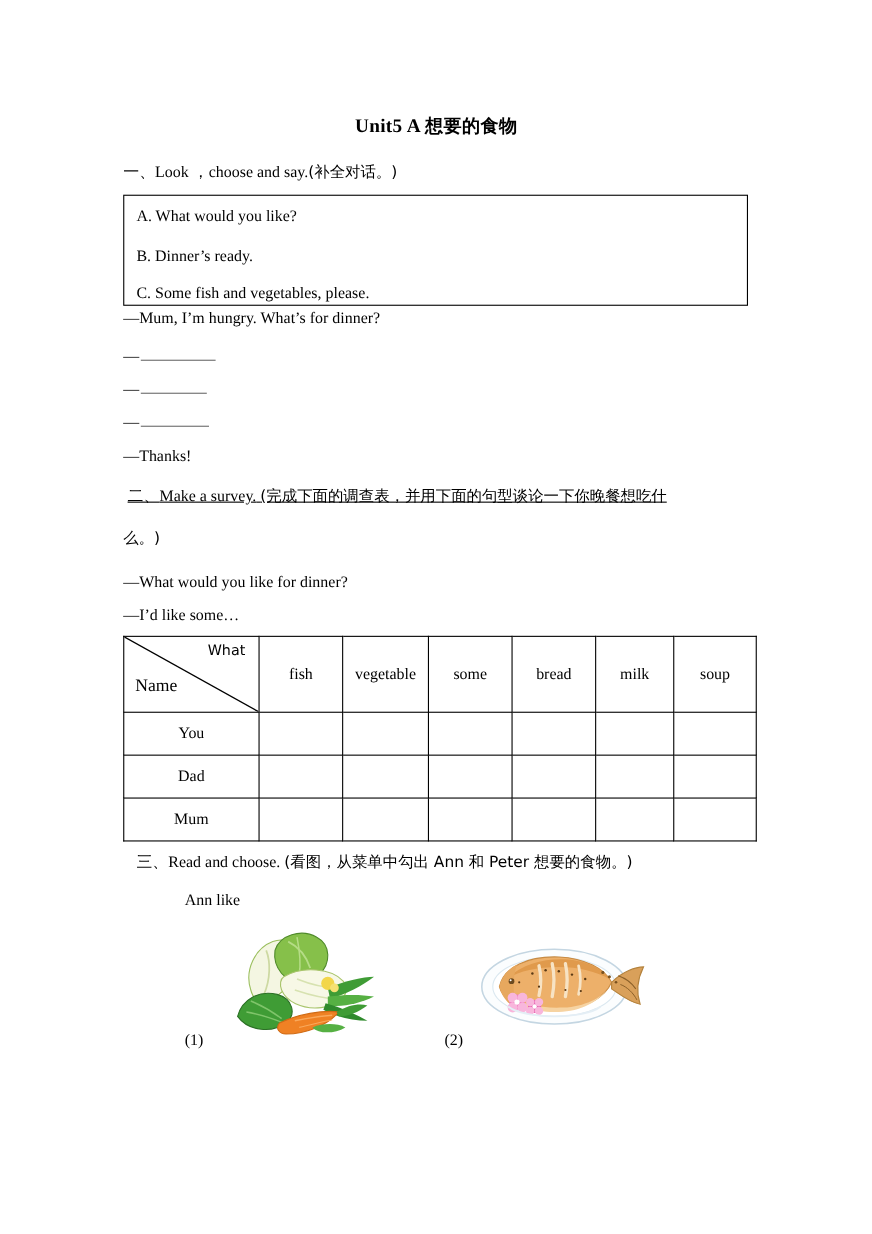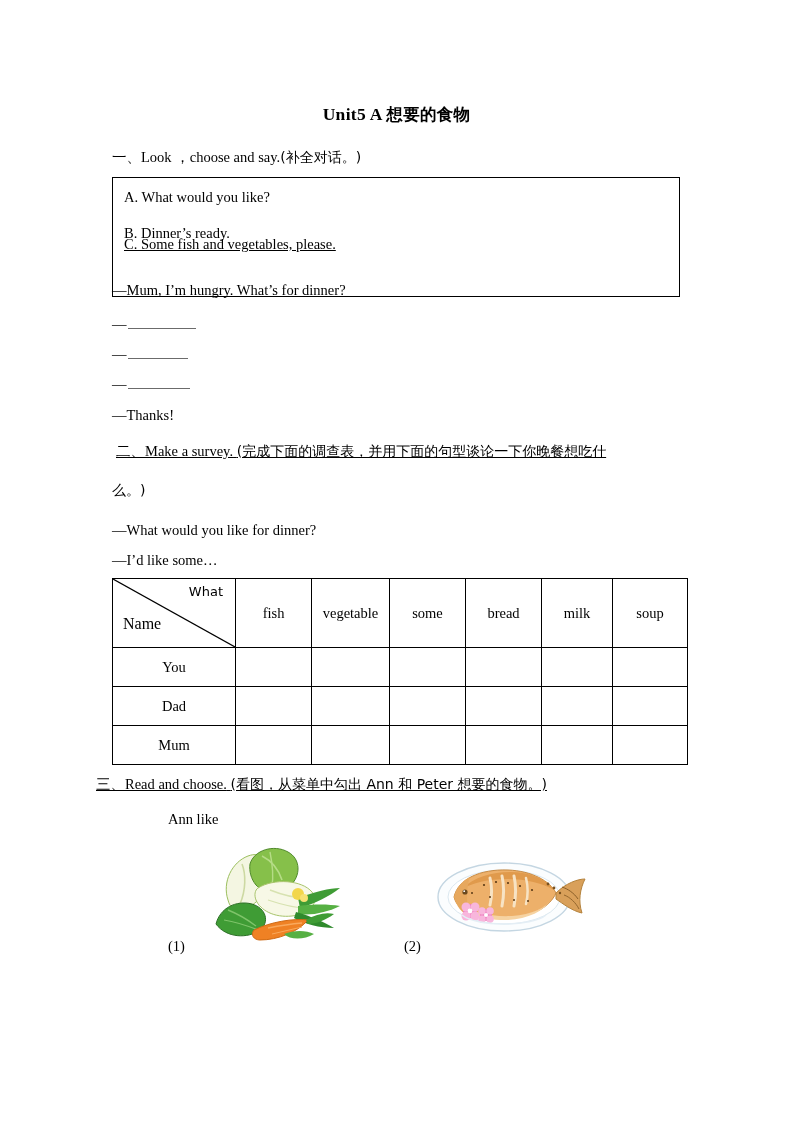--- a/index.html
+++ b/index.html
@@ -56,34 +56,34 @@
     font-family: "DejaVu Sans", "Liberation Sans", sans-serif;
     font-size: 14.5px;
   }
 
   
   .option-box {
     position: absolute;
     left: 112px;
     top: 177px;
     width: 568px;
-    height: 120px;
+    height: 101px;
     border: 1.6px solid #000;
     box-sizing: border-box;
     padding-left: 44px;
   }
   .option-box .opt {
     position: absolute;
     left: 11px;
     font-size: 14.5px;
     white-space: nowrap;
   }
   .option-box .opt.o1 { top: 11px; }
   .option-box .opt.o2 { top: 47px; }
-  .option-box .opt.o3 { top: 58px; text-decoration: underline; }
+  .option-box .opt.o3 { top: 81px; }
 
   
   .blankrow {
     position: absolute;
     left: 112px;
     font-size: 14.5px;
     white-space: nowrap;
   }
   .blankrow .dash-lead { display: inline-block; }
   .blankrow .rule {
@@ -236,21 +236,21 @@
         <td class="c1"></td>
         <td class="c2"></td>
         <td class="c3"></td>
         <td class="c4"></td>
         <td class="c5"></td>
         <td class="c6"></td>
       </tr>
     </tbody>
   </table>
 
-  <div class="line" style="left:96px; top:775px;text-decoration:underline;">
+  <div class="line" style="left:124px; top:775px;">
     <span class="num-cn">三、</span><span>Read and choose.</span> <span class="cnrun">(看图，从菜单中勾出 Ann 和 Peter 想要的食物。)</span>
   </div>
 
   <div class="line" style="left:168px; top:810px;">Ann like</div>
 
   <div class="pic" style="left:198px; top:838px; width:145px; height:110px;">
     <svg viewBox="0 0 145 110" width="145" height="110">
 
       <path d="M30 62 C24 44 34 24 50 18 C63 13 74 22 73 36 C72 52 58 68 44 72 C37 74 32 70 30 62 Z" fill="#f4f6e2" stroke="#9bbf5e" stroke-width="1"></path>
       <path d="M44 26 C48 36 48 52 42 66" fill="none" stroke="#cdd9a2" stroke-width="1.6"></path>

